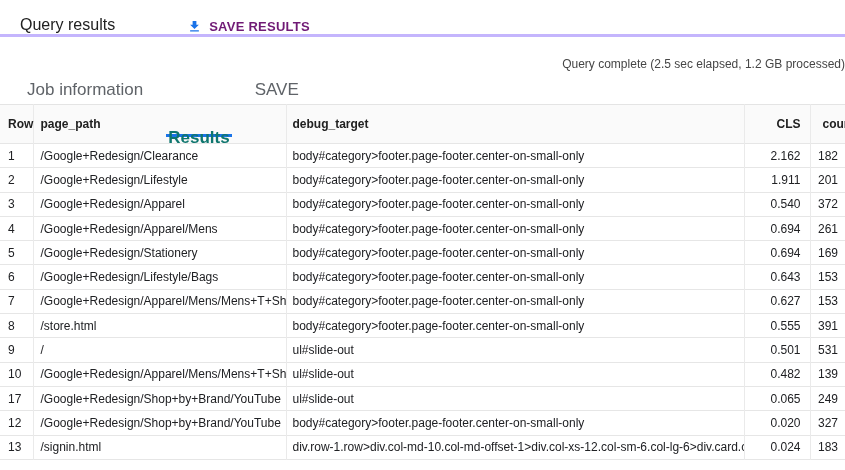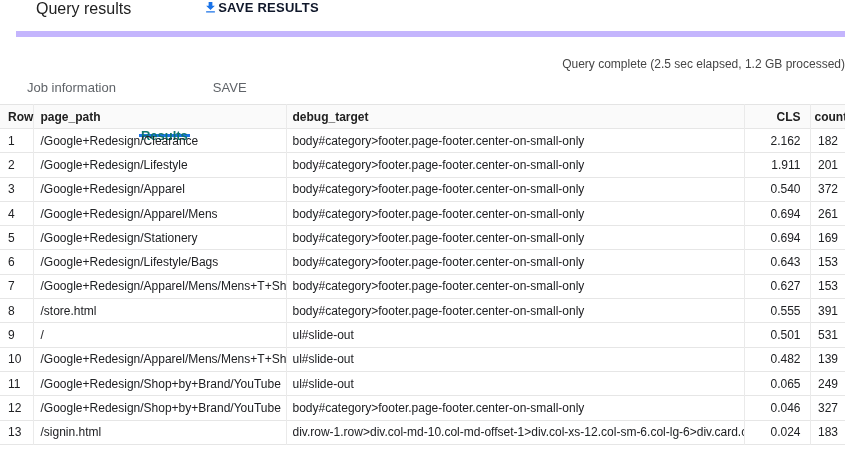--- a/index.html
+++ b/index.html
@@ -5,59 +5,59 @@
   * { box-sizing: border-box; }
   html, body { margin: 0; padding: 0; }
   body {
     width: 845px; height: 470px; overflow: hidden;
     background: #ffffff; color: #202124;
     font-family: "Liberation Sans", "DejaVu Sans", sans-serif;
   }
 
   
   .topbar {
-    height: 37px; display: flex; align-items: flex-start;
-    border-bottom: 6px solid #c4b5fd; background: #fff; margin-left: 16px;
+    height: 37px; display: flex; align-items: flex-end;
+    border-bottom: 3px solid #c4b5fd; background: #fff;
   }
   .topbar-title {
     font-size: 16px; color: #212121; margin-left: 20px; white-space: nowrap;
   }
   .action-btn {
-    display: flex; align-items: center; 
-    color: #0f172a; font-size: 13px; font-weight: bold;
+    display: flex; align-items: center; gap: 7px;
+    color: #701a75; font-size: 13px; font-weight: bold;
     letter-spacing: 0.25px; cursor: pointer; white-space: nowrap; user-select: none;
   }
   .save-btn { margin-left: 72px; }
   .explore-btn { margin-left: 30px; }
   .icon { display: inline-flex; align-items: center; justify-content: center; }
   .caret { margin-left: 6px; display: inline-flex; }
 
   
   .status-line {
     margin: 20px 0 0 27px; font-size: 12px; color: #464646; white-space: nowrap; text-align: right;
   }
 
   
   .tabs { display: flex; margin: 9px 0 0 25px; height: 22px; }
   .tab {
-    font-size: 13px; color: #5f6368; margin-right: 21px; padding: 0 2px 6px 2px;
+    font-size: 17px; color: #5f6368; margin-right: 21px; padding: 0 2px 6px 2px;
     cursor: pointer; white-space: nowrap; border-bottom: 3px solid transparent; user-select: none;
   }
   .tab.active { color: #0f766e; font-weight: bold; border-bottom-color: #1a73e8; margin-top: 48px; }
 
   
   .results-table {
     width: 845px; margin-top: 2px;
     border-collapse: collapse; table-layout: fixed;
     border-top: 1px solid #e4e4e4;
     font-size: 12px;
   }
   .results-table thead th {
     background: #fafafa; font-weight: bold; color: #212121;
-    height: 24px; text-align: left; padding: 4px;
+    height: 24px; text-align: left; padding: 12px;
   }
   .results-table tbody td {
     height: 24.3px; background: #fff; color: #202124;
     overflow: hidden; white-space: nowrap; text-overflow: clip; padding: 0;
   }
   .results-table tr { border-bottom: 1px solid #e6e6e6; }
   .results-table th:not(:last-child), .results-table td:not(:last-child) {
     border-right: 1px solid #eaeaea;
   }
   
@@ -174,31 +174,31 @@
         <td>531</td>
       </tr>
       <tr>
         <td>10</td>
         <td>/Google+Redesign/Apparel/Mens/Mens+T+Shirts</td>
         <td>ul#slide-out</td>
         <td>0.482</td>
         <td>139</td>
       </tr>
       <tr>
-        <td>11</td>
+        <td>17</td>
         <td>/Google+Redesign/Shop+by+Brand/YouTube</td>
         <td>ul#slide-out</td>
         <td>0.065</td>
         <td>249</td>
       </tr>
       <tr>
         <td>12</td>
         <td>/Google+Redesign/Shop+by+Brand/YouTube</td>
         <td>body#category&gt;footer.page-footer.center-on-small-only</td>
-        <td>0.046</td>
+        <td>0.020</td>
         <td>327</td>
       </tr>
       <tr>
         <td>13</td>
         <td>/signin.html</td>
         <td>div.row-1.row&gt;div.col-md-10.col-md-offset-1&gt;div.col-xs-12.col-sm-6.col-lg-6&gt;div.card.col-xs-12.row</td>
         <td>0.024</td>
         <td>183</td>
       </tr>
     </tbody>

